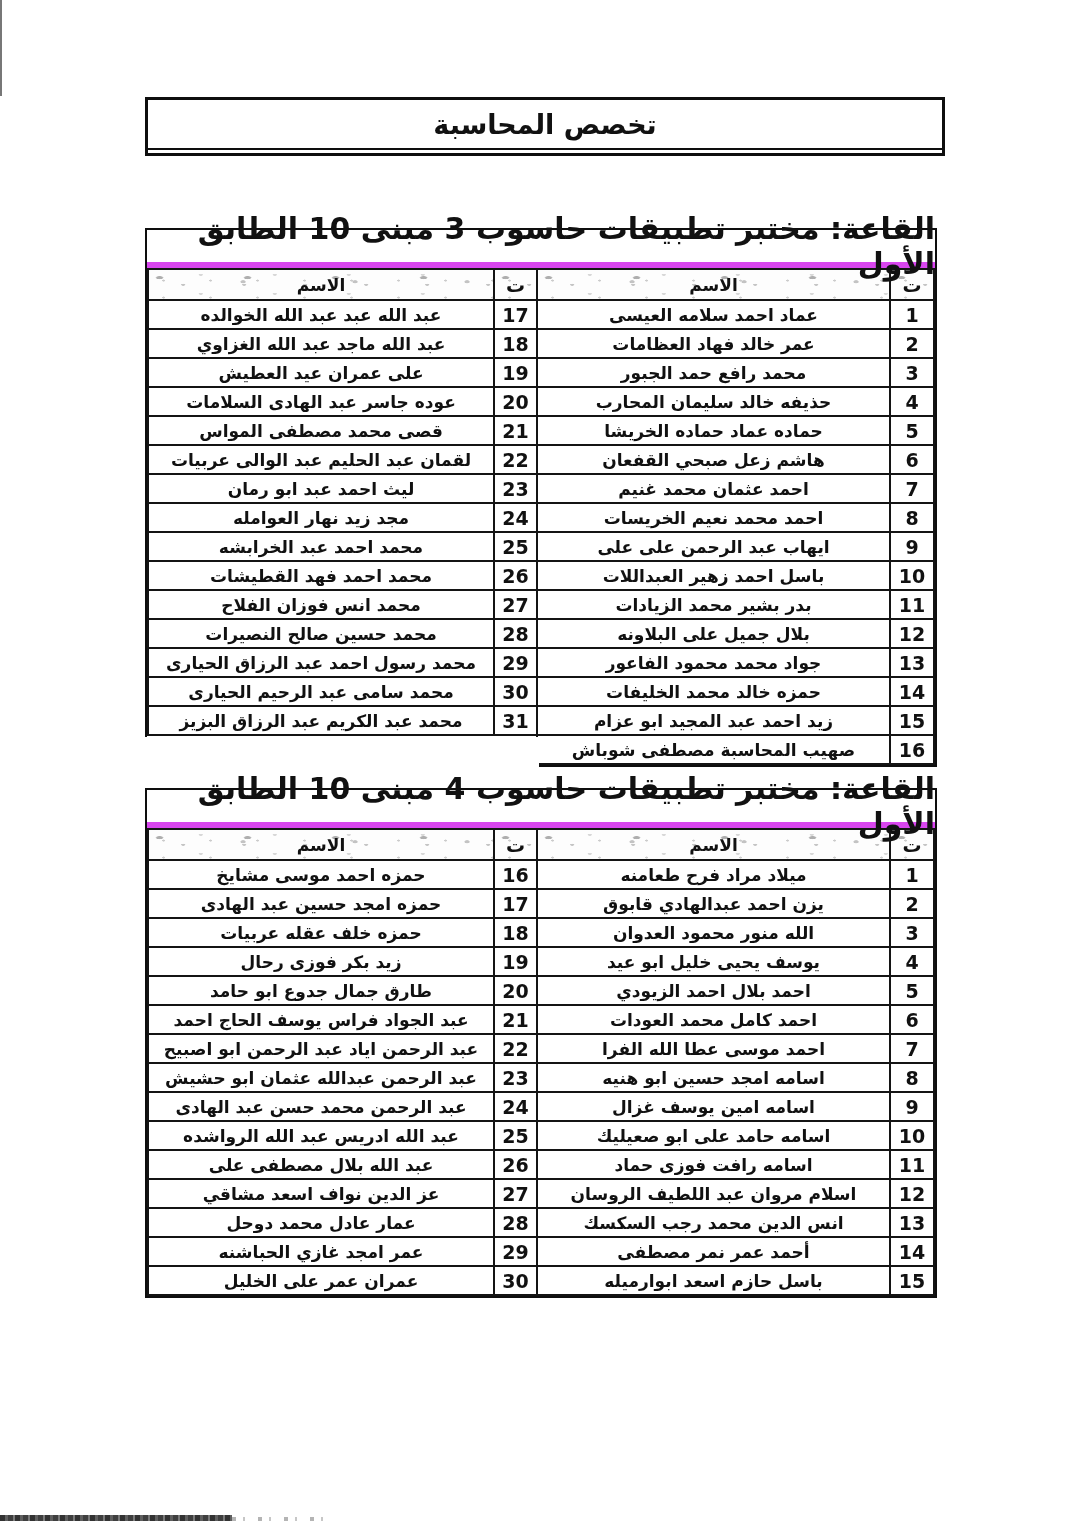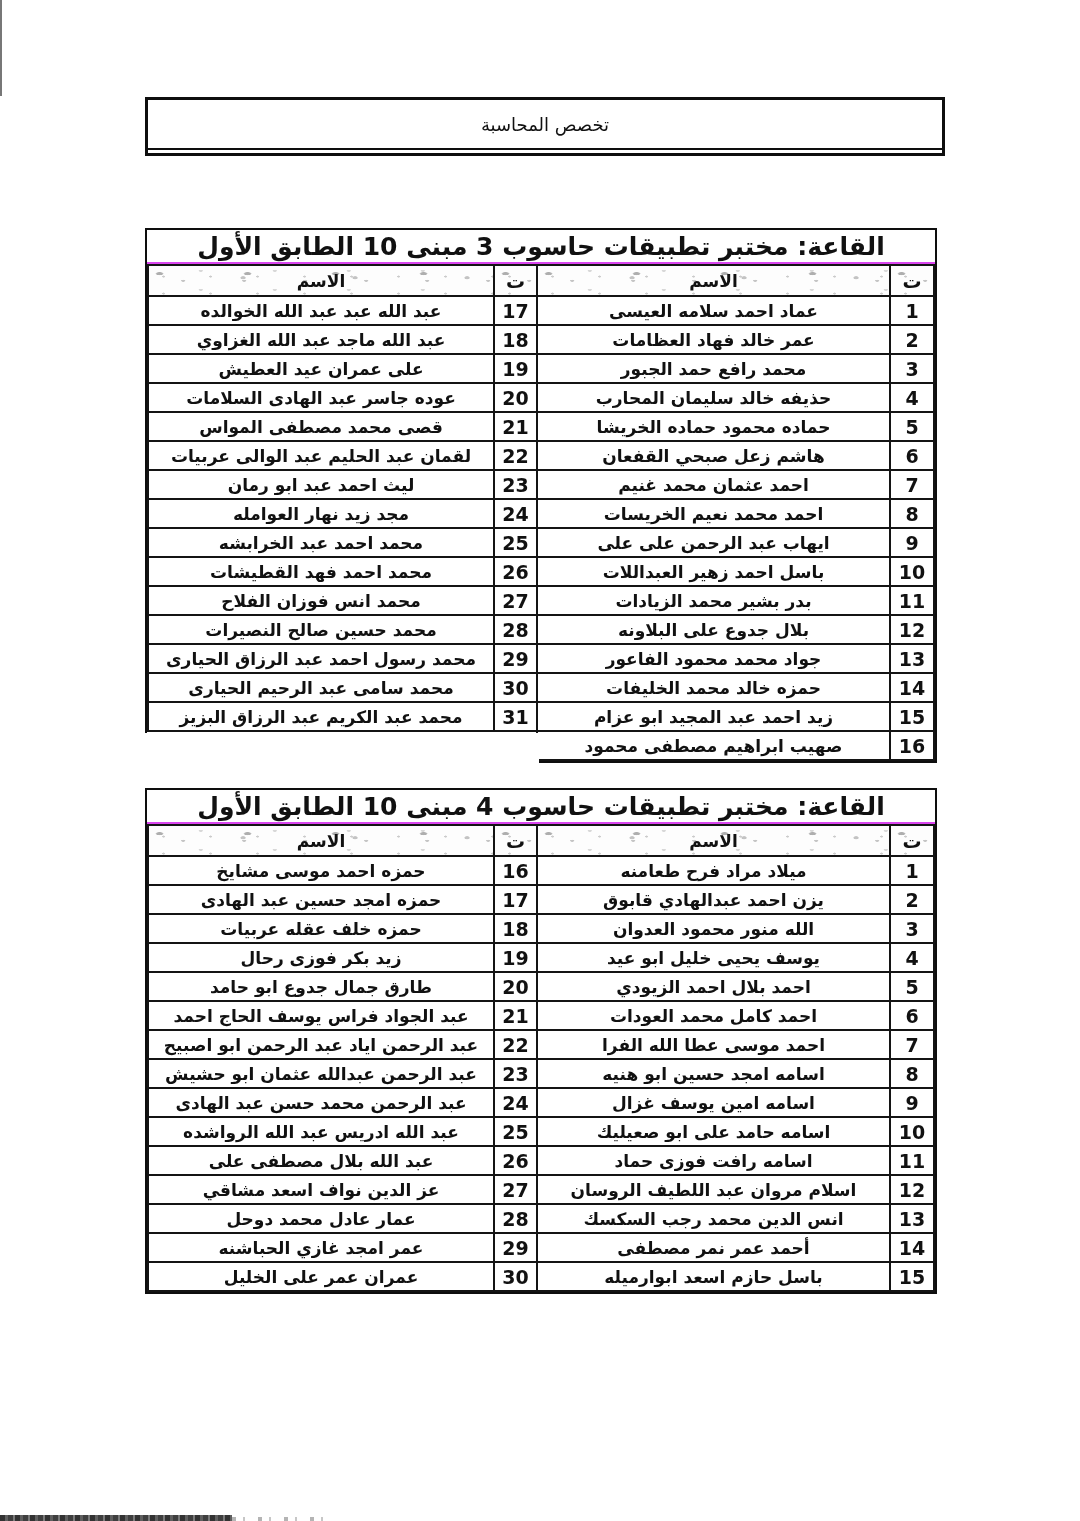--- a/index.html
+++ b/index.html
@@ -11,31 +11,31 @@
   
   .left-edge-line{position:absolute;left:0;top:0;width:2px;height:96px;background:#4a4a4a;opacity:.75;}
   .bottom-strip{position:absolute;left:0;bottom:0;height:6px;width:232px;opacity:.9;
     background:repeating-linear-gradient(90deg,#1c1c1c 0 5px,#4d4d4d 5px 8px,#2a2a2a 8px 13px,#6b6b6b 13px 15px);}
   .bottom-strip2{position:absolute;left:232px;bottom:0;height:4px;width:100px;opacity:.55;
     background:repeating-linear-gradient(90deg,#777 0 4px,transparent 4px 11px,#999 11px 13px,transparent 13px 26px);}
 
   
   .header-box{position:absolute;top:97px;left:145px;width:800px;border:3px solid #0e0e0e;background:#fff;box-sizing:border-box;}
   .header-line{height:48px;display:flex;align-items:center;justify-content:center;
-    font-weight:normal;font-size:18px;letter-spacing:0;text-align:right;}
+    font-weight:bold;font-size:27px;letter-spacing:0;text-align:right;}
   .header-line.first{border-bottom:2px solid #0e0e0e;}
   .header-gap{height:3px;}
   .header-line.second{border-top:2px solid #0e0e0e;}
 
   
   .sheet{position:absolute;left:145px;width:792px;border:2.5px solid #0e0e0e;background:#fff;box-sizing:border-box;}
   .sheet-1{top:228px;}
   .sheet-2{top:788px;}
-  .sheet-title{height:32px;border-bottom:2px solid #d946ef;display:flex;align-items:center;justify-content:center;
-    font-weight:bold;font-size:25px;}
+  .sheet-title{height:32px;border-bottom:6px solid #d946ef;display:flex;align-items:center;justify-content:center;
+    font-weight:bold;font-size:30px;}
   table.roster{width:100%;border-collapse:collapse;table-layout:fixed;direction:rtl;}
   .roster th,.roster td{border:2px solid #141414;padding:0 4px;overflow:hidden;white-space:nowrap;}
   .roster th{height:29px;font-size:19px;font-weight:bold;}
   .roster td{height:27px;text-align:center;}
   td.num,th.num{font-size:19px;font-weight:bold;}
   td.name,th.name{font-size:17px;font-weight:bold;}
   
   .scan-band{
     background-color:#fdfdfd;
     background-image:
@@ -99,21 +99,21 @@
     <td class="name">على عمران عيد العطيش</td>
   </tr>
           <tr>
     <td class="num">4</td>
     <td class="name">حذيفه خالد سليمان المحارب</td>
     <td class="num">20</td>
     <td class="name">عوده جاسر عبد الهادى السلامات</td>
   </tr>
           <tr>
     <td class="num">5</td>
-    <td class="name">حماده محمود حماده الخريشا</td>
+    <td class="name">حماده عماد حماده الخريشا</td>
     <td class="num">21</td>
     <td class="name">قصى محمد مصطفى المواس</td>
   </tr>
           <tr>
     <td class="num">6</td>
     <td class="name">هاشم زعل صبحي القفعان</td>
     <td class="num">22</td>
     <td class="name">لقمان عبد الحليم عبد الوالى عربيات</td>
   </tr>
           <tr>
@@ -141,21 +141,21 @@
     <td class="name">محمد احمد فهد القطيشات</td>
   </tr>
           <tr>
     <td class="num">11</td>
     <td class="name">بدر بشير محمد الزيادات</td>
     <td class="num">27</td>
     <td class="name">محمد انس فوزان الفلاح</td>
   </tr>
           <tr>
     <td class="num">12</td>
-    <td class="name">بلال جدوع على البلاونه</td>
+    <td class="name">بلال جميل على البلاونه</td>
     <td class="num">28</td>
     <td class="name">محمد حسين صالح النصيرات</td>
   </tr>
           <tr>
     <td class="num">13</td>
     <td class="name">جواد محمد محمود الفاعور</td>
     <td class="num">29</td>
     <td class="name">محمد رسول احمد عبد الرزاق الحيارى</td>
   </tr>
           <tr>
@@ -165,21 +165,21 @@
     <td class="name">محمد سامى عبد الرحيم الحيارى</td>
   </tr>
           <tr>
     <td class="num">15</td>
     <td class="name">زيد احمد عبد المجيد ابو عزام</td>
     <td class="num">31</td>
     <td class="name">محمد عبد الكريم عبد الرزاق البزيز</td>
   </tr>
           <tr>
     <td class="num">16</td>
-    <td class="name">صهيب ابراهيم مصطفى محمود</td>
+    <td class="name">صهيب المحاسبة مصطفى شوباش</td>
     <td class="num ghost"></td>
     <td class="name ghost"></td>
   </tr>
         </tbody>
     </table>
     <div class="corner-patch"></div>
   </div>
 
   <div class="sheet sheet-2">
     <div class="sheet-title">القاعة: مختبر تطبيقات حاسوب 4 مبنى 10 الطابق الأول</div>

